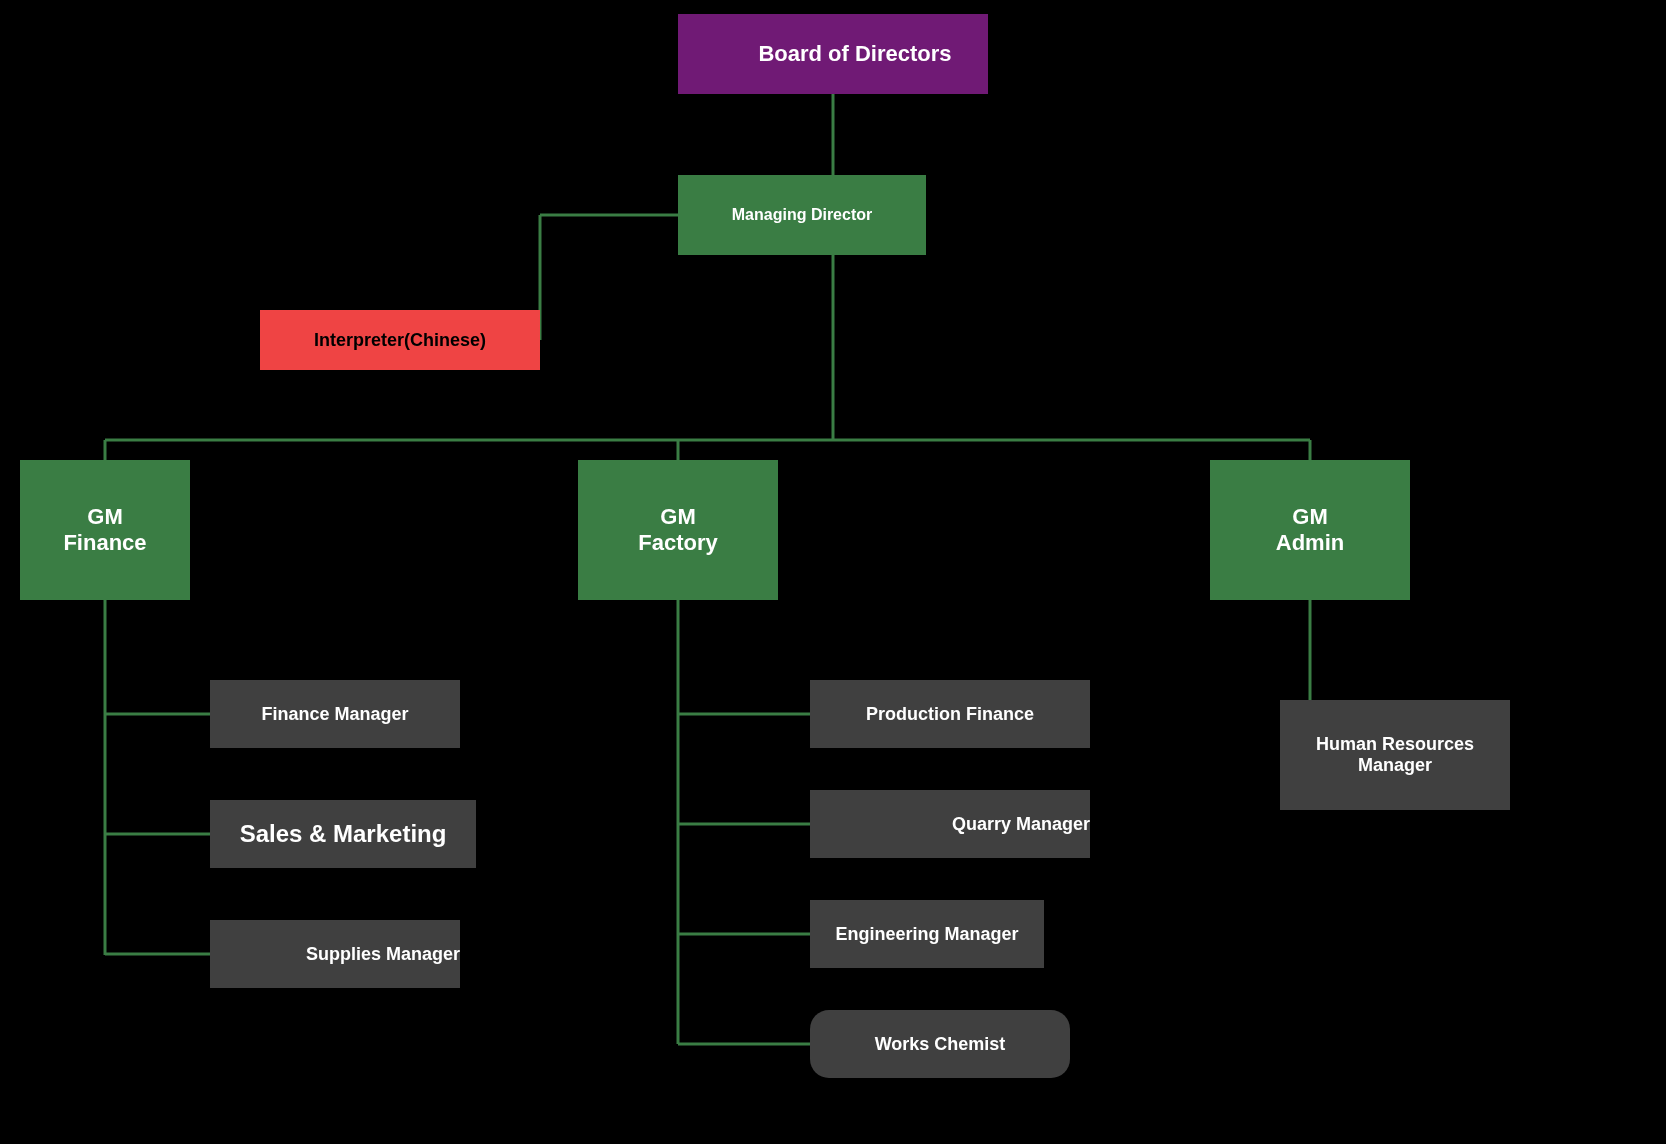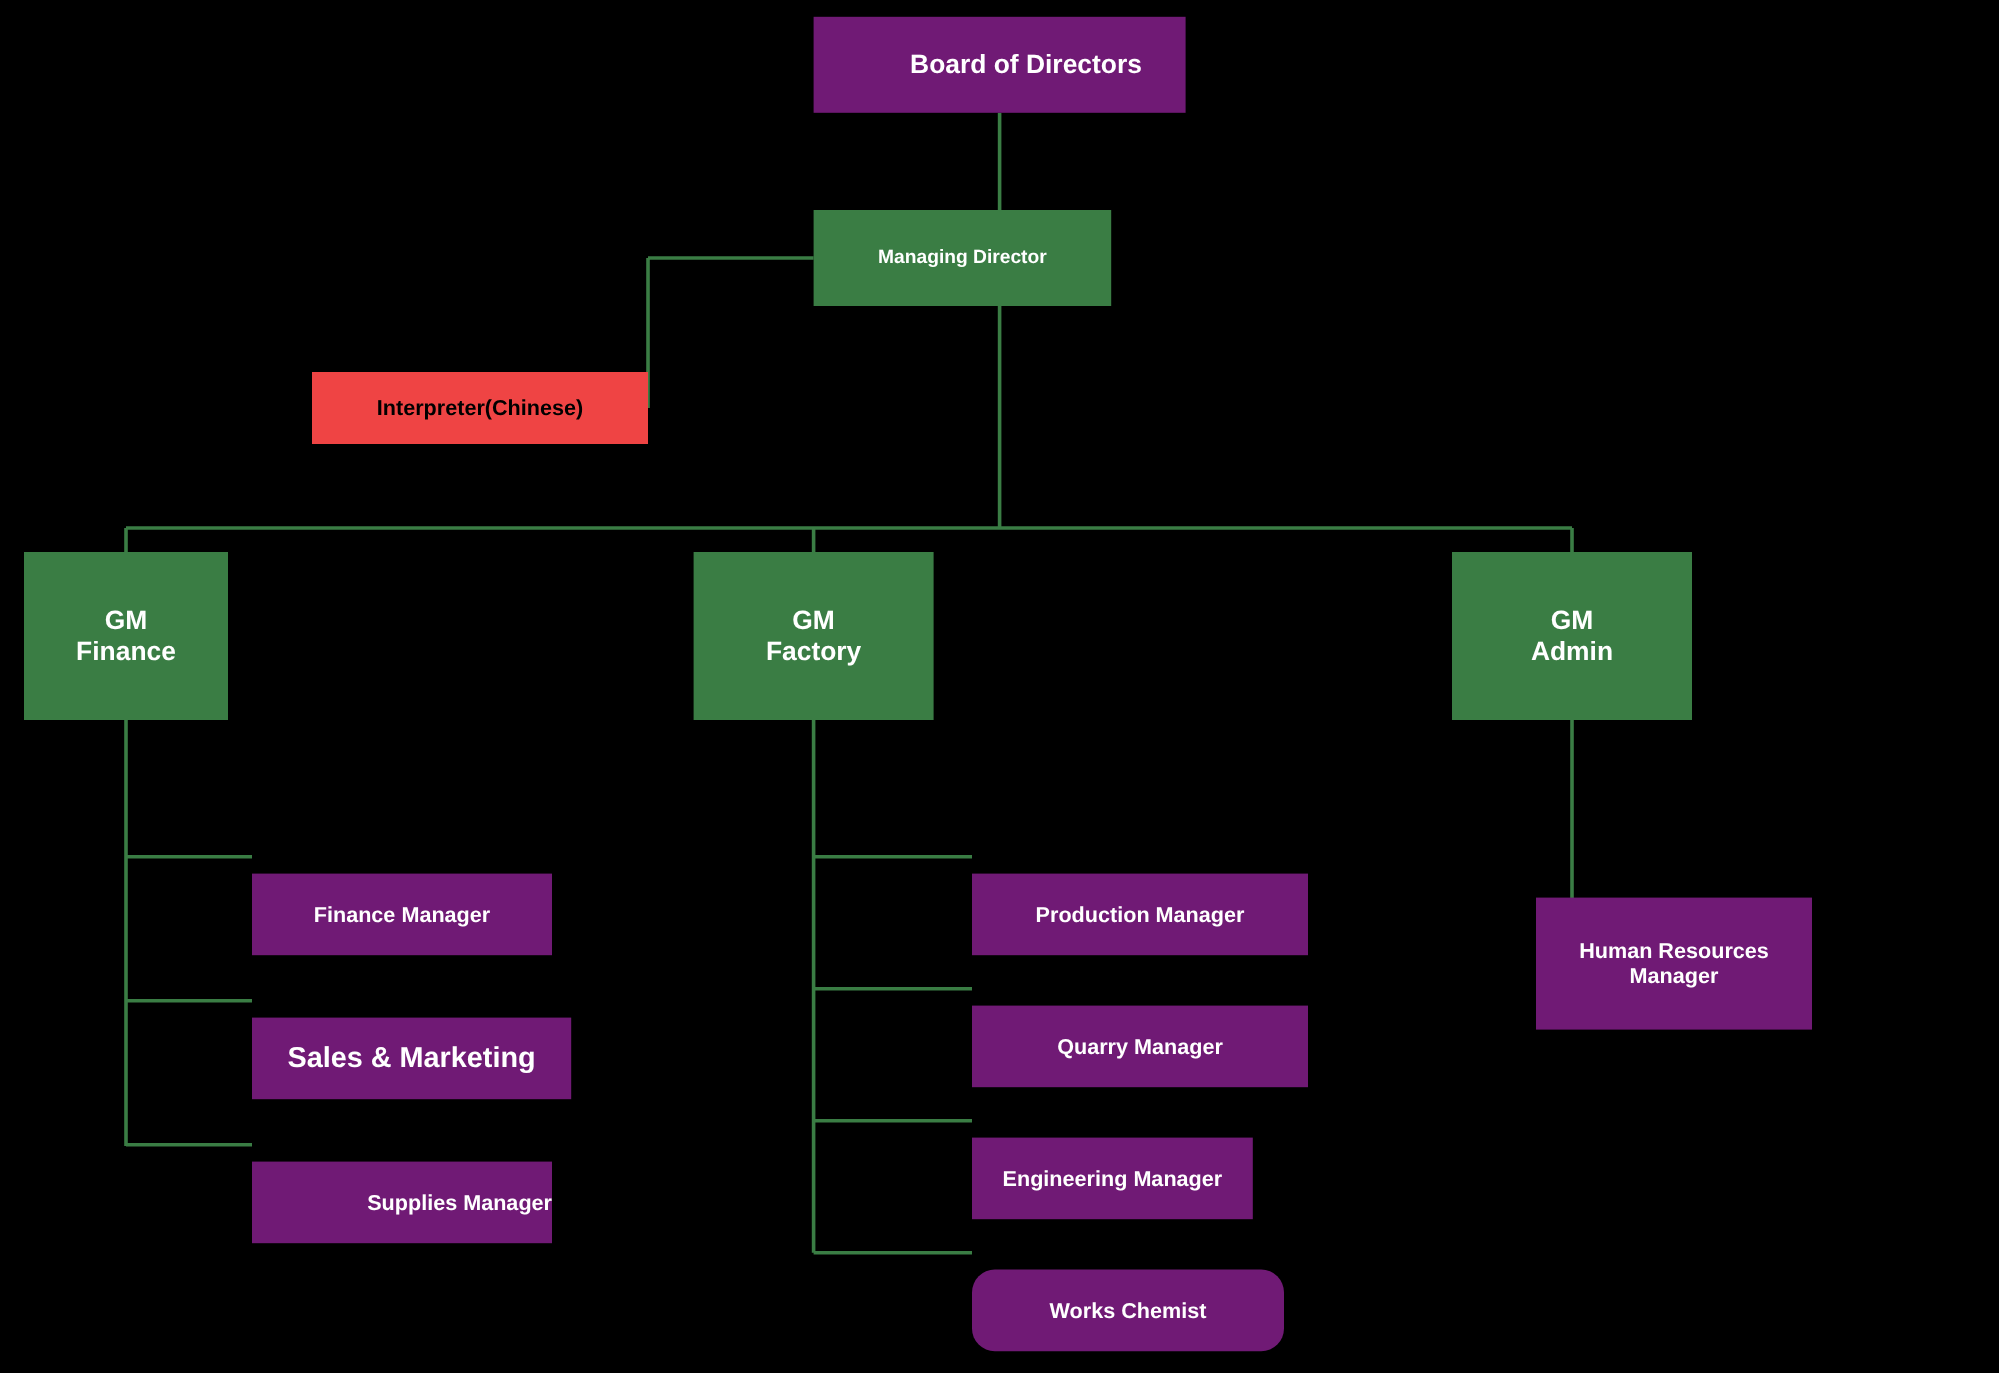--- a/index.html
+++ b/index.html
@@ -46,22 +46,21 @@
       padding-left: 44px;
     }
 
     
     .node-medium {
       background-color: #3a7d44;
     }
 
     
     .node-light {
-      background-color: #701a75;
-      margin-top: 48px;
+      background-color: #404040;
     }
 
     .node-board {
       width: 310px;
       height: 80px;
       left: 678px;
       top: 14px;
       font-size: 22px;
     }
 
@@ -140,20 +139,21 @@
       top: 680px;
       font-size: 18px;
     }
 
     .node-quarry-manager {
       width: 280px;
       height: 68px;
       left: 810px;
       top: 790px;
       font-size: 18px;
+      justify-content: flex-end;
     }
 
     .node-engineering-manager {
       width: 234px;
       height: 68px;
       left: 810px;
       top: 900px;
       font-size: 18px;
     }
 
@@ -247,21 +247,21 @@
 
   <div class="node node-light node-sales-marketing">
     <span>Sales &amp; Marketing</span>
   </div>
 
   <div class="node node-light node-supplies-manager">
     <span>Supplies Manager</span>
   </div>
 
   <div class="node node-light node-production-manager">
-    <span>Production Manager</span>
+    <span>Production Finance</span>
   </div>
 
   <div class="node node-light node-quarry-manager">
     <span>Quarry Manager</span>
   </div>
 
   <div class="node node-light node-engineering-manager">
     <span>Engineering Manager</span>
   </div>
 

